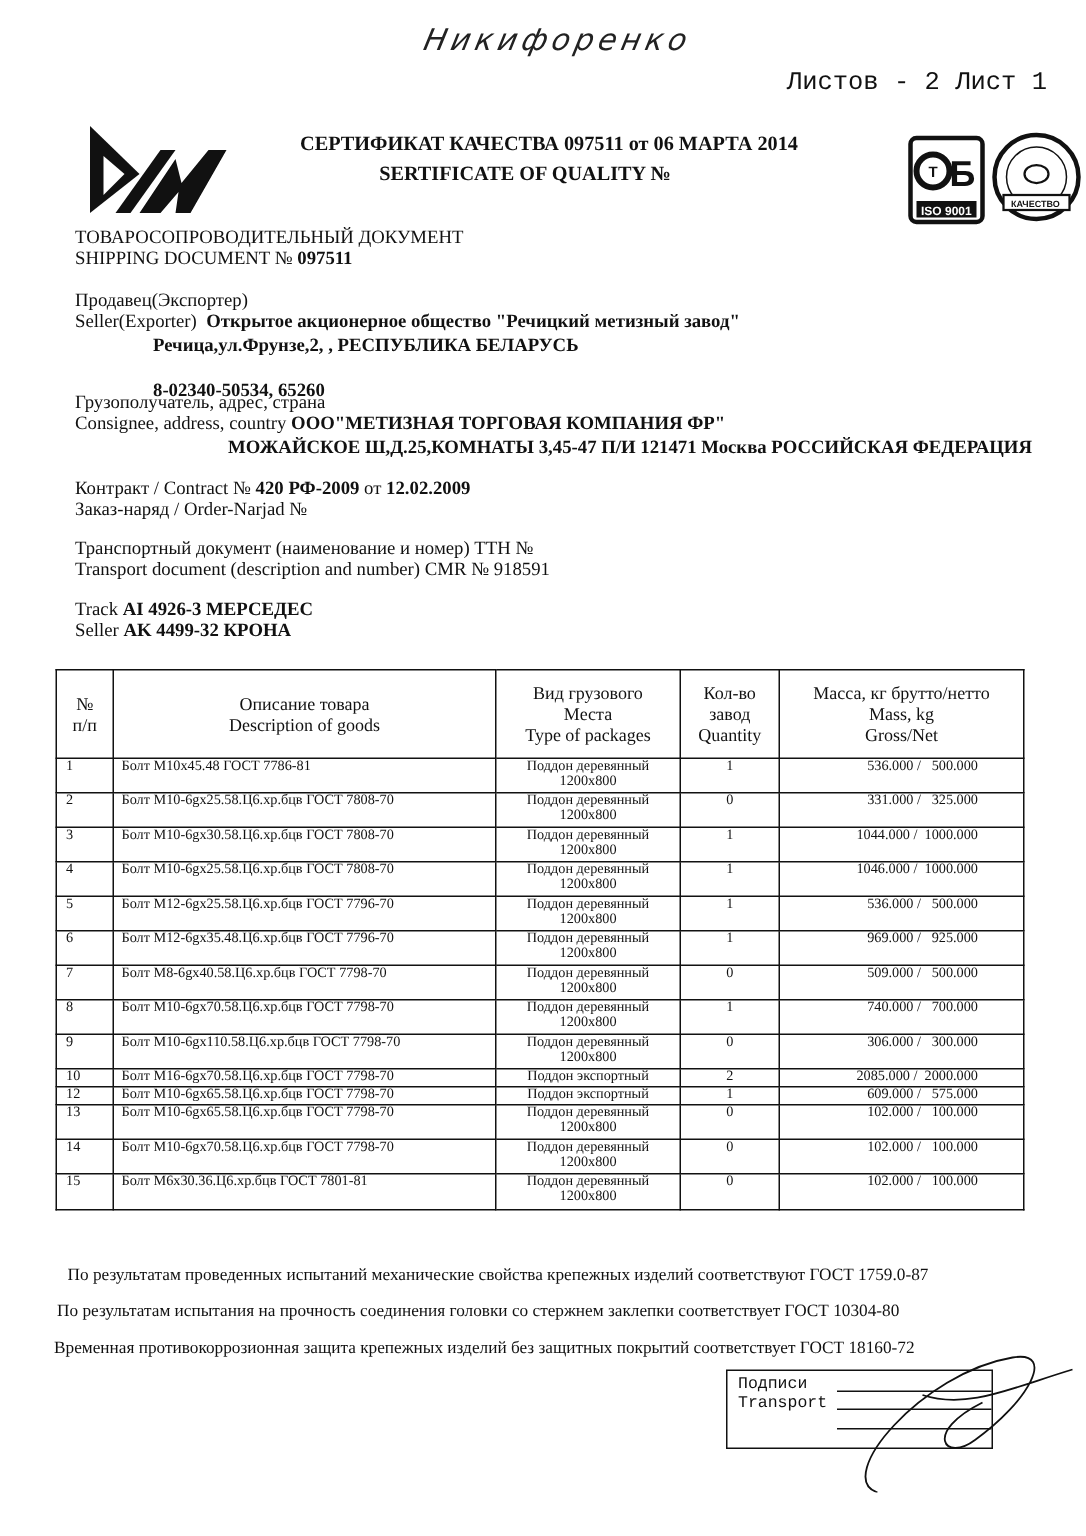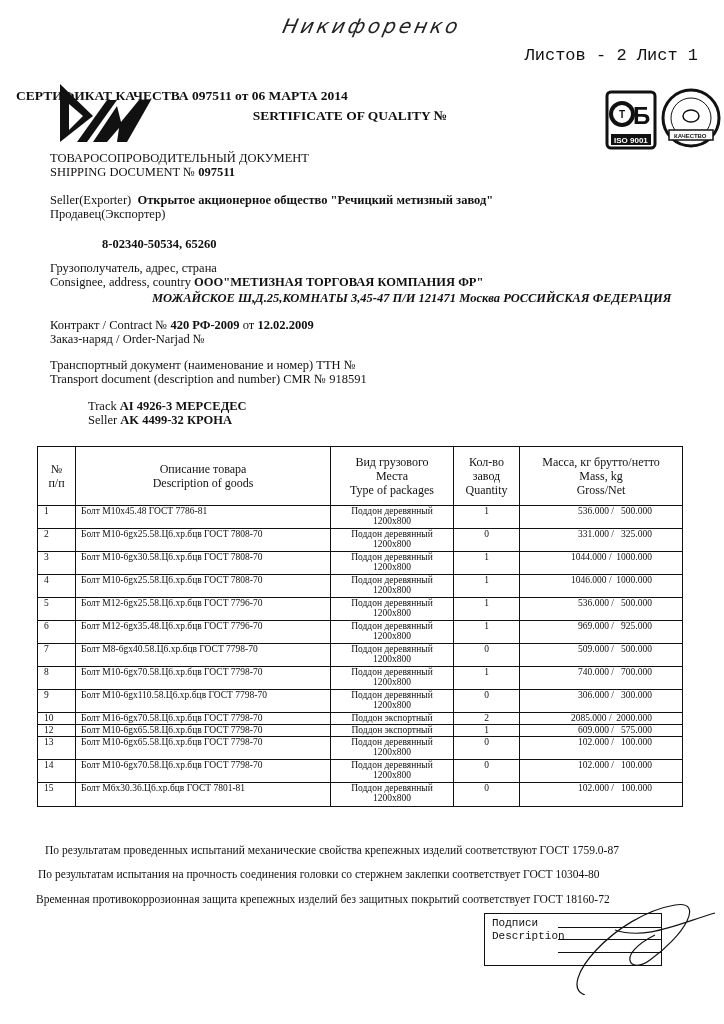--- a/index.html
+++ b/index.html
@@ -7,27 +7,27 @@
     width: 724px; height: 1024px; background: #ffffff; position: relative; overflow: hidden;
     font-family: "Liberation Serif", "DejaVu Serif", serif; color: #111;
   }
   .abs { position: absolute; }
   .handwritten {
     left: 283px; top: 14px; font-family: "DejaVu Sans", sans-serif; font-style: italic;
     font-size: 20px; letter-spacing: 3px; color: #222; transform: skewX(-12deg); font-weight: 300;
   }
   .sheets { right: 26px; top: 46px; font-family: "Liberation Mono", monospace; font-size: 17px; }
   .logo-dm { left: 55px; top: 82px; width: 100px; height: 62px; }
-  .title1 { left: 0; width: 660px; top: 88px; text-align: left; font-weight: bold; font-size: 13.5px; padding-left: 16px; }
+  .title1 { left: 0; width: 660px; top: 88px; text-align: center; font-weight: bold; font-size: 13.5px; padding-left: 36px; }
   .title2 { left: 0; width: 660px; top: 108px; text-align: center; font-weight: bold; font-size: 13.5px; padding-left: 20px; }
   .logos { left: 605px; top: 86px; width: 118px; height: 66px; }
   .block { left: 50px; font-size: 12.5px; line-height: 14px; }
   .b { font-weight: bold; }
   .indent1 { padding-left: 52px; }
-  .indent2 { padding-left: 102px; font-style: italic; }
+  .indent2 { padding-left: 102px; }
   table.goods {
     position: absolute; left: 37px; top: 446px; width: 645px; border-collapse: collapse;
     font-size: 9.5px; table-layout: fixed;
   }
   table.goods th, table.goods td { border: 1px solid #111; padding: 0; vertical-align: top; }
   table.goods th { font-weight: normal; font-size: 12px; line-height: 14px; text-align: center; vertical-align: middle; height: 58px; }
   table.goods td.num { text-align: left; padding-left: 6px; }
   table.goods td.desc { padding-left: 5px; }
   table.goods td.pack { text-align: center; line-height: 10px; }
   table.goods td.qty { text-align: center; }
@@ -73,42 +73,43 @@
     <text x="69" y="52" font-size="6" font-family="Liberation Sans, sans-serif" font-weight="bold" fill="#111">КАЧЕСТВО</text>
   </g>
 </svg>
 
 <div class="abs block" style="top:151px;">
   <div>ТОВАРОСОПРОВОДИТЕЛЬНЫЙ ДОКУМЕНТ</div>
   <div><span>SHIPPING DOCUMENT № </span><span class="b">097511</span></div>
 </div>
 
 <div class="abs block" style="top:193px;">
+  <div>Продавец(Экспортер)</div>
   <div><span>Seller(Exporter)</span>&nbsp; <span class="b">Открытое акционерное общество "Речицкий метизный завод"</span></div>
-  <div>Продавец(Экспортер)</div>
+  <div class="b indent1" style="margin-top:2px;">Речица,ул.Фрунзе,2,  , РЕСПУБЛИКА БЕЛАРУСЬ</div>
   <div class="b indent1" style="margin-top:16px;">8-02340-50534, 65260</div>
 </div>
 
 <div class="abs block" style="top:261px;">
   <div>Грузополучатель, адрес, страна</div>
   <div><span>Consignee, address, country</span> <span class="b">ООО"МЕТИЗНАЯ ТОРГОВАЯ КОМПАНИЯ ФР"</span></div>
   <div class="b indent2" style="margin-top:2px;">МОЖАЙСКОЕ Ш,Д.25,КОМНАТЫ 3,45-47 П/И 121471 Москва РОССИЙСКАЯ ФЕДЕРАЦИЯ</div>
 </div>
 
 <div class="abs block" style="top:318px;">
   <div><span>Контракт / Contract № </span><span class="b">420 РФ-2009</span><span> от </span><span class="b">12.02.2009</span></div>
   <div>Заказ-наряд / Order-Narjad №</div>
 </div>
 
 <div class="abs block" style="top:358px;">
   <div>Транспортный документ (наименование и номер) ТТН №</div>
   <div>Transport document (description and number) CMR № 918591</div>
 </div>
 
-<div class="abs block" style="top:399px;margin-left:38px;">
+<div class="abs block" style="top:399px;">
   <div><span>Track </span><span class="b">AI 4926-3 МЕРСЕДЕС</span></div>
   <div><span>Seller </span><span class="b">AK 4499-32 КРОНА</span></div>
 </div>
 
 <table class="goods">
   <colgroup>
     <col style="width:38px">
       <col style="width:255px">
       <col style="width:123px">
       <col style="width:66px">
@@ -282,21 +283,21 @@
       </tr>
     </tbody>
 </table>
 
 <div class="abs conclusion" style="top:844px; left:45px;">По результатам проведенных испытаний механические свойства крепежных изделий соответствуют ГОСТ 1759.0-87</div>
 <div class="abs conclusion" style="top:868px; left:38px;">По результатам испытания на прочность соединения головки со стержнем заклепки соответствует ГОСТ 10304-80</div>
 <div class="abs conclusion" style="top:893px; left:36px;">Временная противокоррозионная защита крепежных изделий без защитных покрытий соответствует ГОСТ 18160-72</div>
 
 <div class="abs sig-box">
   <div style="padding:3px 0 0 7px;">Подписи</div>
-  <div style="padding:1px 0 0 7px;">Description</div>
+  <div style="padding:1px 0 0 7px;">Transport</div>
   <div class="sig-line" style="top:13px;"></div>
   <div class="sig-line" style="top:25px;"></div>
   <div class="sig-line" style="top:38px;"></div>
 </div>
 
 <svg class="abs signature-scribble" viewBox="0 0 170 100">
   <path d="M30,100 C0,90 60,20 120,10 C150,5 130,40 95,65 C75,80 60,60 100,40 M60,35 C90,45 120,30 160,18" fill="none" stroke="#111" stroke-width="1.2"></path>
 </svg>
 
 </body></html>

